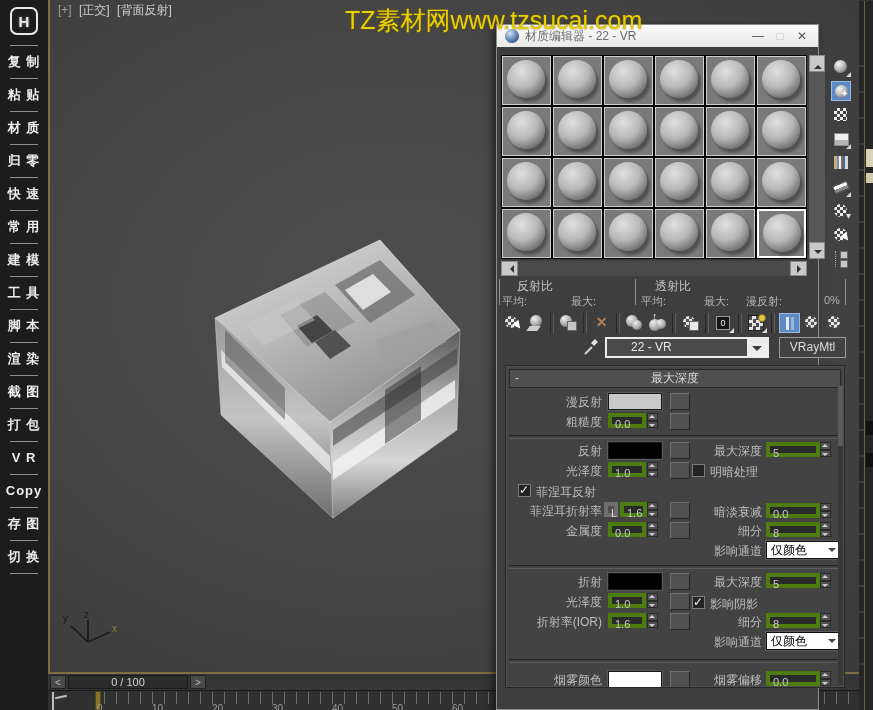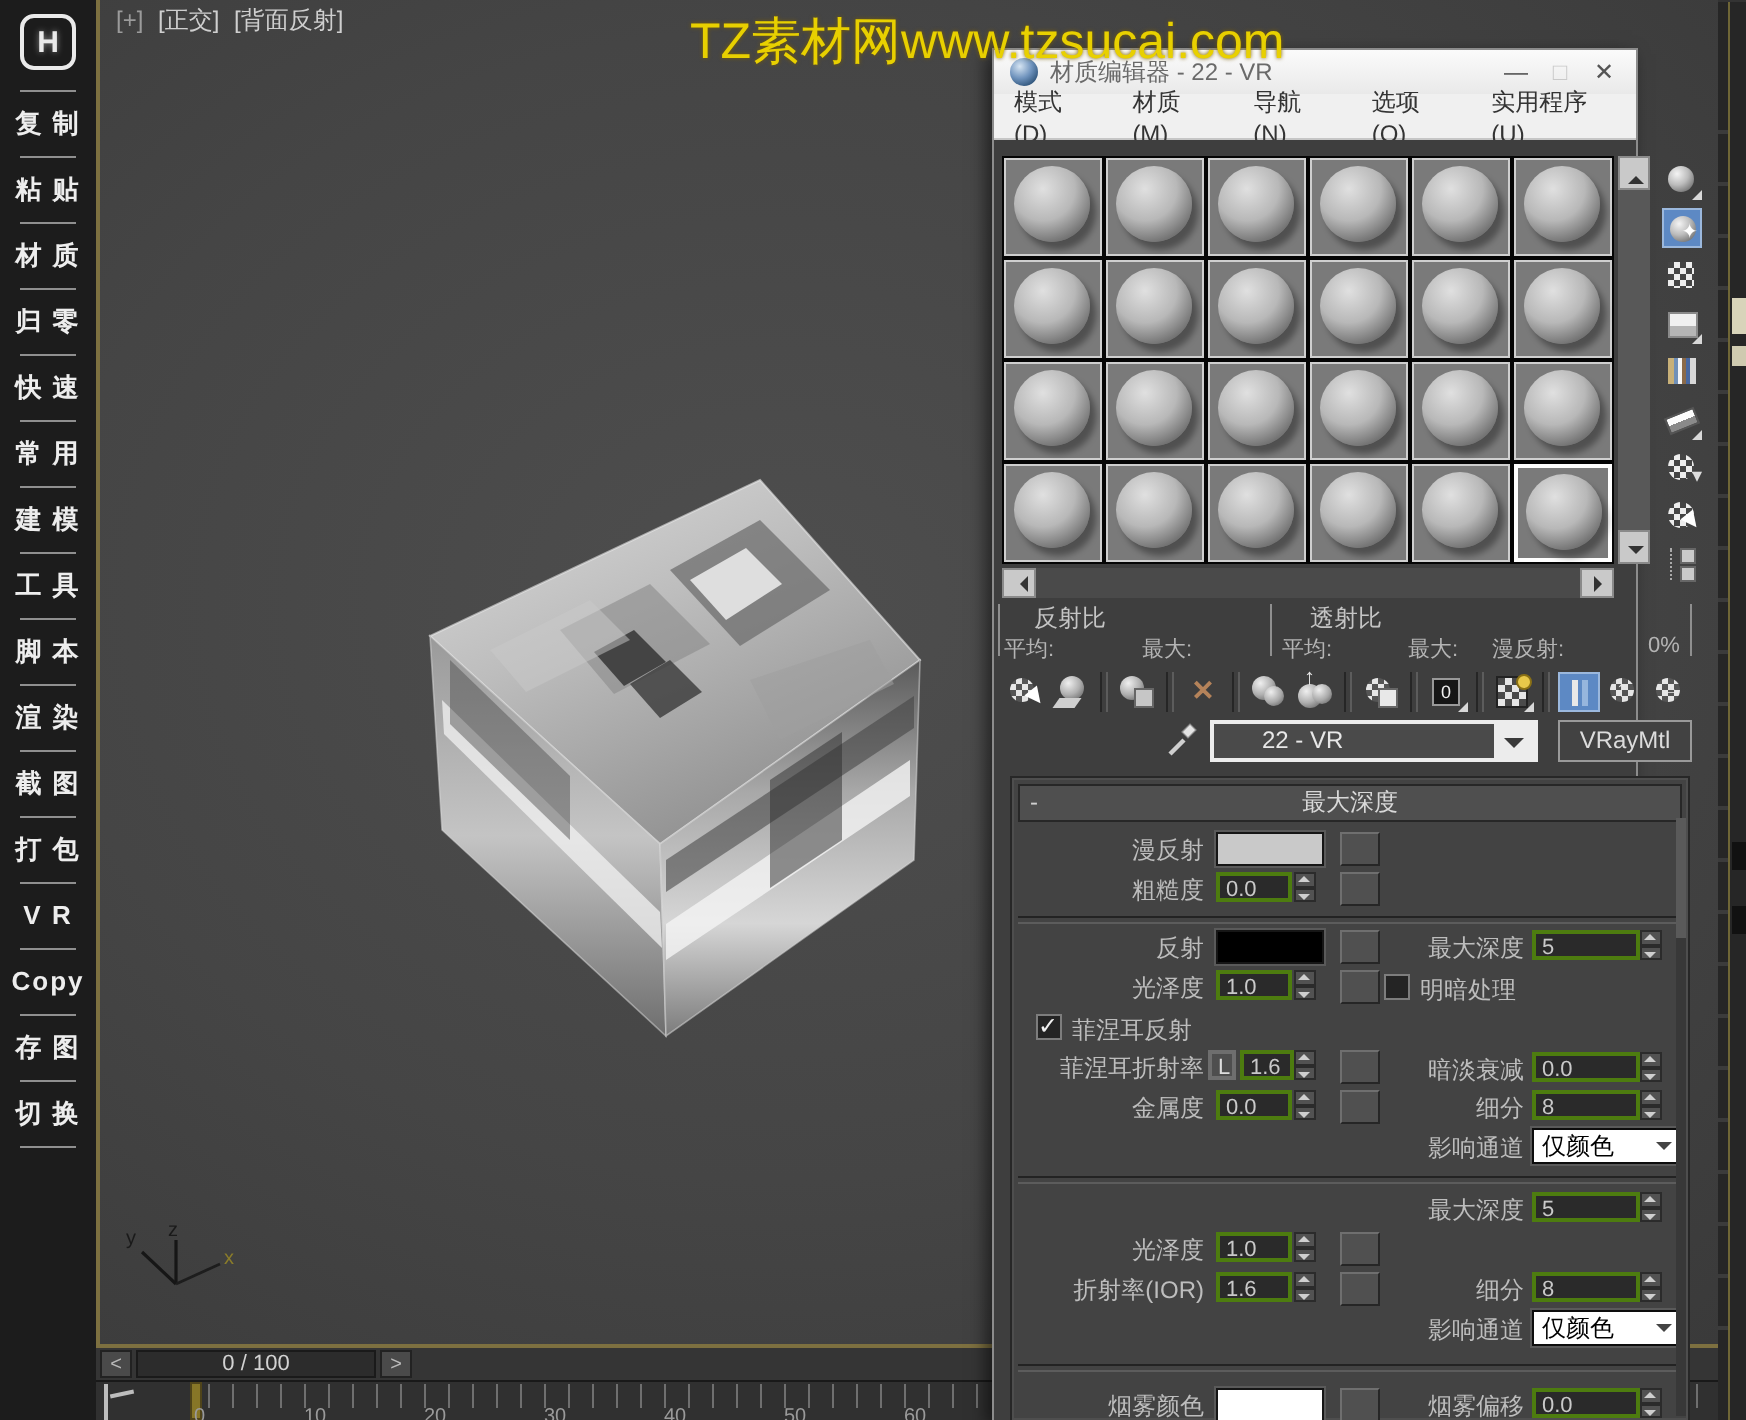--- a/index.html
+++ b/index.html
@@ -139,21 +139,21 @@
           box-shadow:inset 0 0 0 1px #4e4e4e;background:#434343;overflow:hidden;}
   .rollhdr{position:absolute;left:3px;top:3px;right:3px;height:17px;background:#4f4f4f;border:1px solid #272727;
            color:#d8d8d8;font-size:12px;text-align:center;line-height:16px;}
   .rollhdr .minus{position:absolute;left:5px;top:0;color:#cfcfcf;}
   .prow{position:absolute;left:0;width:100%;height:18px;font-size:12px;color:#bdbdbd;}
   .plabel{position:absolute;left:0;width:96px;text-align:right;top:1px;}
   .rlabel{position:absolute;left:140px;width:116px;text-align:right;top:1px;}
   .swatch{position:absolute;left:102px;top:0;width:52px;height:15px;border:1px solid #161616;box-shadow:0 0 0 1px #5a5a5a;}
   .mapbtn{position:absolute;left:164px;top:0;width:18px;height:15px;background:#505050;
           border:1px solid #6f6f6f;border-right-color:#262626;border-bottom-color:#262626;}
-  .field{position:absolute;top:0;height:15px;background:#2a2a2a;border:2px solid #4d7c0f;color:#c9c9c9;
+  .field{position:absolute;top:0;height:15px;background:#2a2a2a;border:4px solid #4d7c0f;color:#c9c9c9;
          font-size:11px;line-height:14px;padding:0 3px;box-sizing:border-box;}
   .spin{position:absolute;top:0;width:11px;height:15px;display:flex;flex-direction:column;}
   .spin i{flex:1;background:#525252;border:1px solid #2b2b2b;position:relative;}
   .spin i::after{content:"";position:absolute;left:1px;border:3px solid transparent;}
   .spin i.u::after{top:1px;border-bottom-color:#cfcfcf;border-top:none;}
   .spin i.d::after{top:2px;border-top-color:#cfcfcf;border-bottom:none;}
   .cb{position:absolute;top:1px;width:13px;height:13px;background:#242424;border:1px solid #7d7d7d;box-sizing:border-box;}
   .cb.on::after{content:"✓";position:absolute;left:0px;top:-2px;color:#f0f0f0;font-size:12px;}
   .cblabel{position:absolute;top:1px;font-size:12px;color:#bdbdbd;}
   .chdd{position:absolute;top:-1px;width:76px;height:18px;background:#ffffff;border:1px solid #0d0d0d;
@@ -290,27 +290,20 @@
 </div>
 
 <div class="mewin">
   <div class="titlebar">
     <span class="ticn"></span>
     <span class="ttl">材质编辑器 - 22 - VR</span>
     <span class="winbtn">—</span>
     <span class="winbtn max">□</span>
     <span class="winbtn">✕</span>
   </div>
-  <div class="menubar">
-    <span>模式(D)</span>
-    <span>材质(M)</span>
-    <span>导航(N)</span>
-    <span>选项(O)</span>
-    <span>实用程序(U)</span>
-  </div>
 
   <div class="mebody">
 
     <div class="slotgrid">
       <div class="slot"></div>
       <div class="slot"></div>
       <div class="slot"></div>
       <div class="slot"></div>
       <div class="slot"></div>
       <div class="slot"></div>
@@ -556,20 +549,25 @@
           </span>
       </div>
       <div class="prow" style="top:176px">
         <span class="rlabel">影响通道</span>
         <span class="chdd" style="left:260px">
           <span>仅颜色</span><i></i>
         </span>
       </div>
       <div class="hr" style="top:199px"></div>
 
+      <div class="prow" style="top:207px">
+        <span class="plabel">折射</span>
+        <span class="swatch" style="background:#000"></span>
+        <span class="mapbtn"></span>
+      </div>
       <div class="prow" style="top:227px">
         <span class="plabel">光泽度</span>
         <span class="field" style="left:102px;width:38px">1.0</span>
         <span class="spin" style="left:141px">
             <i class="u"></i>
             <i class="d"></i>
           </span>
         <span class="mapbtn"></span>
       </div>
       <div class="prow" style="top:247px">
@@ -583,20 +581,24 @@
       </div>
 
       <div class="prow" style="top:207px">
         <span class="rlabel">最大深度</span>
         <span class="field" style="left:260px;width:54px">5</span>
         <span class="spin" style="left:314px">
             <i class="u"></i>
             <i class="d"></i>
           </span>
       </div>
+      <div class="prow" style="top:229px">
+        <span class="cb on" style="left:186px"></span>
+        <span class="cblabel" style="left:204px">影响阴影</span>
+      </div>
       <div class="prow" style="top:247px">
         <span class="rlabel">细分</span>
         <span class="field" style="left:260px;width:54px">8</span>
         <span class="spin" style="left:314px">
             <i class="u"></i>
             <i class="d"></i>
           </span>
       </div>
       <div class="prow" style="top:267px">
         <span class="rlabel">影响通道</span>

